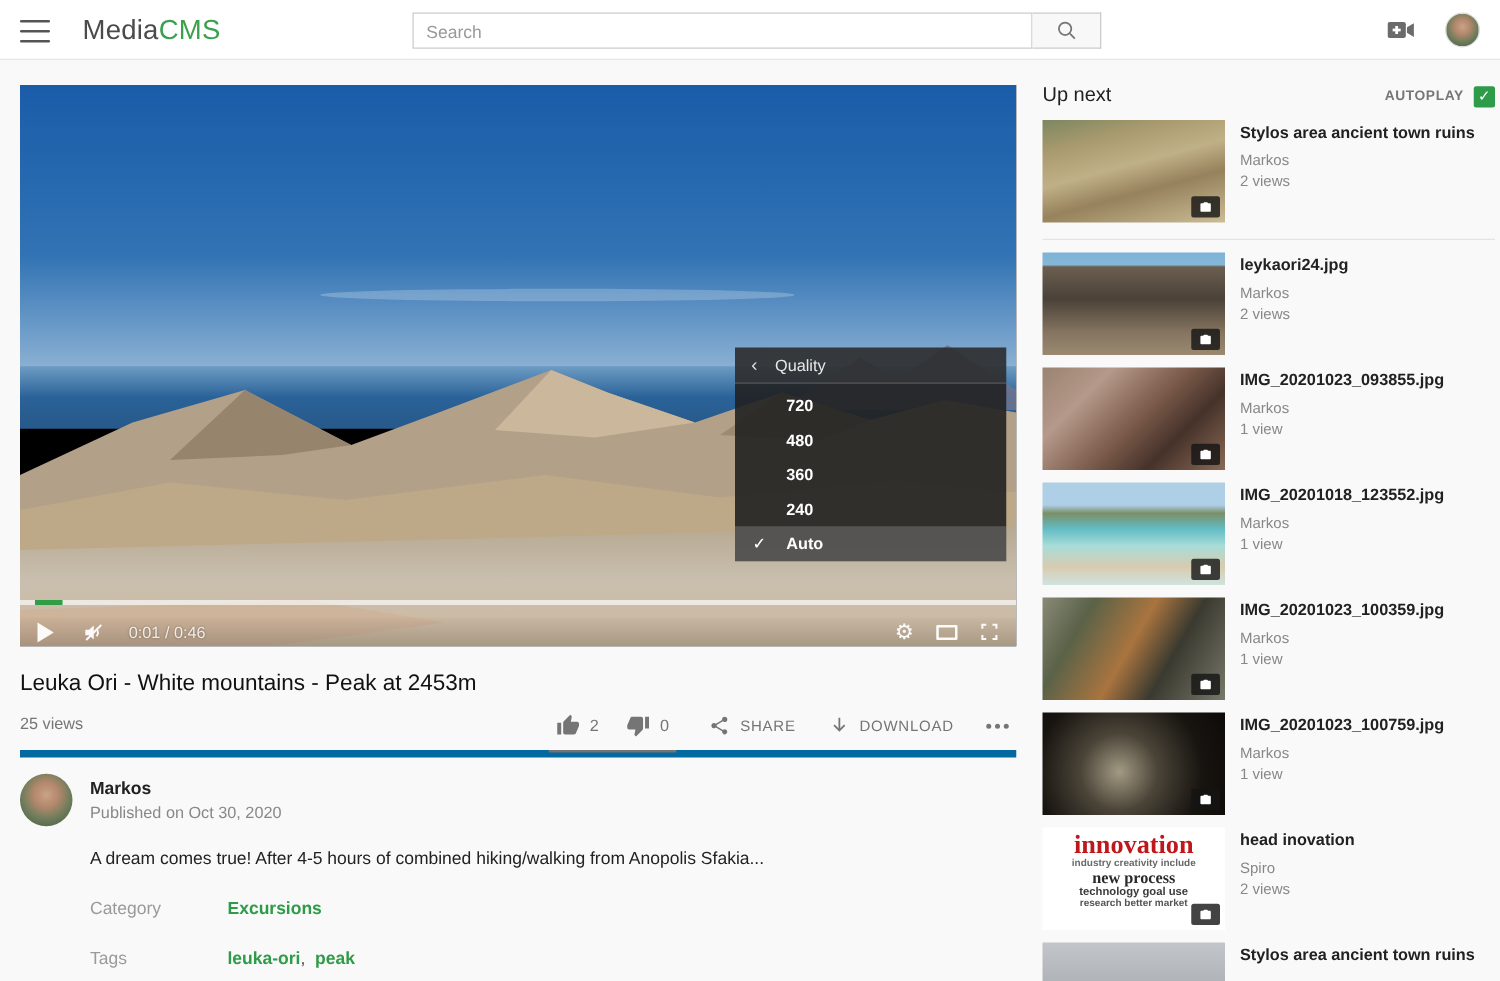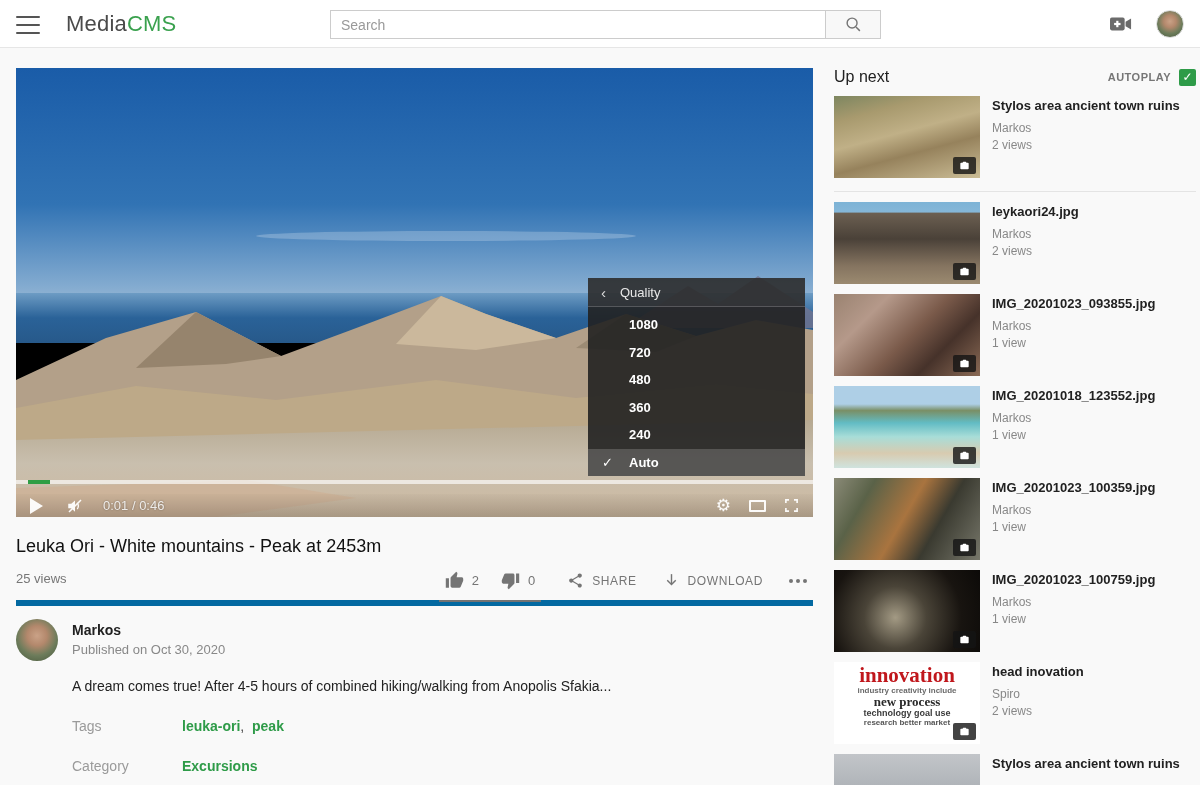--- a/index.html
+++ b/index.html
@@ -191,23 +191,20 @@
         <path d="M0 420 L230 412 L340 430 L200 449 L0 449 Z" fill="#cdb096" opacity="0.7"></path>
       </svg>
 
       <div class="qmenu">
         <div class="qhead">
           <span class="chev">‹</span>
           <span class="qtitle">Quality</span>
         </div>
         <div class="qlist">
           <div class="qitem">
-              <span>1080</span>
-            </div>
-          <div class="qitem">
               <span>720</span>
             </div>
           <div class="qitem">
               <span>480</span>
             </div>
           <div class="qitem">
               <span>360</span>
             </div>
           <div class="qitem">
               <span>240</span>
@@ -296,29 +293,29 @@
     <div class="authorblock">
       <div class="a-avatar"></div>
       <div class="a-col">
         <div class="a-name">Markos</div>
         <div class="a-pub">Published on Oct 30, 2020</div>
       </div>
     </div>
     <div class="desc">A dream comes true! After 4-5 hours of combined hiking/walking from Anopolis Sfakia...</div>
 
     <div class="kvrow">
+      <span class="k">Category</span>
+      <span class="v"><a>Excursions</a></span>
+    </div>
+    <div class="kvrow">
       <span class="k">Tags</span>
       <span class="v">
         <a>leuka-ori</a><span class="sep">,</span>&nbsp;
         <a>peak</a>
       </span>
-    </div>
-    <div class="kvrow">
-      <span class="k">Category</span>
-      <span class="v"><a>Excursions</a></span>
     </div>
 
   </div>
 
   <div class="sidebar">
     <div class="sb-head">
       <span class="sb-title">Up next</span>
       <div class="sb-right">
         <span class="autoplay">AUTOPLAY</span>
         <div class="checkbox">

